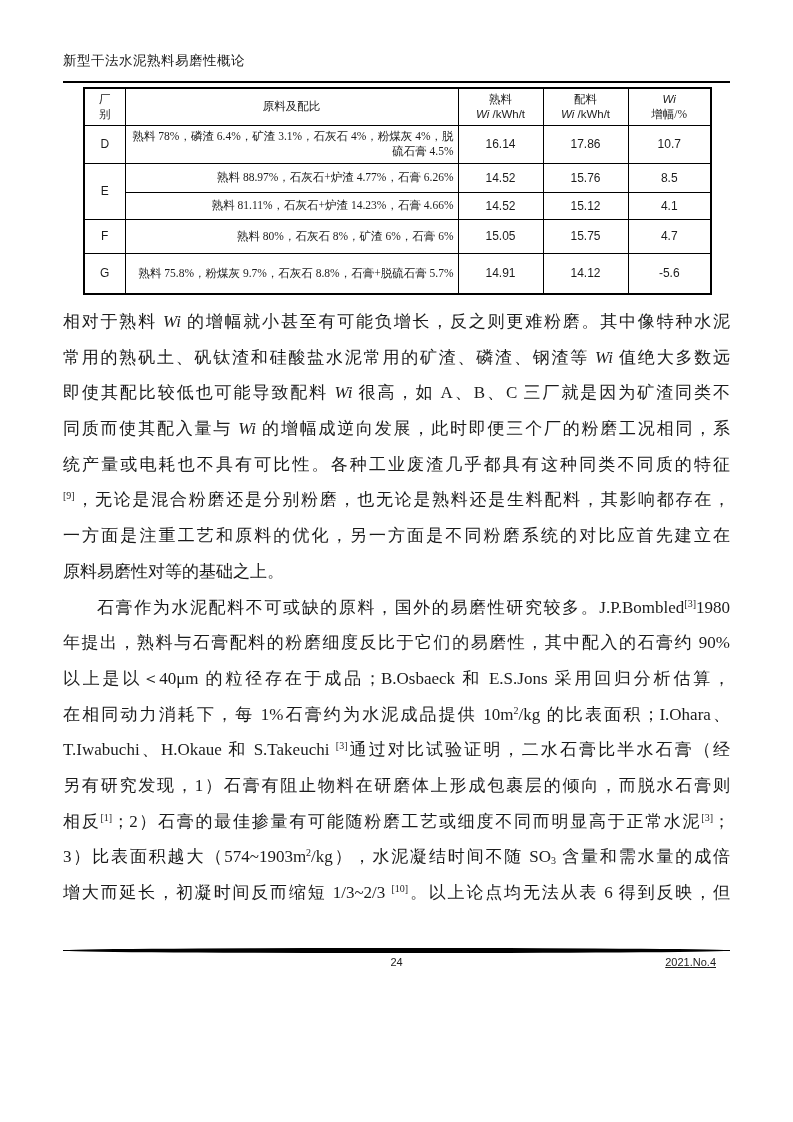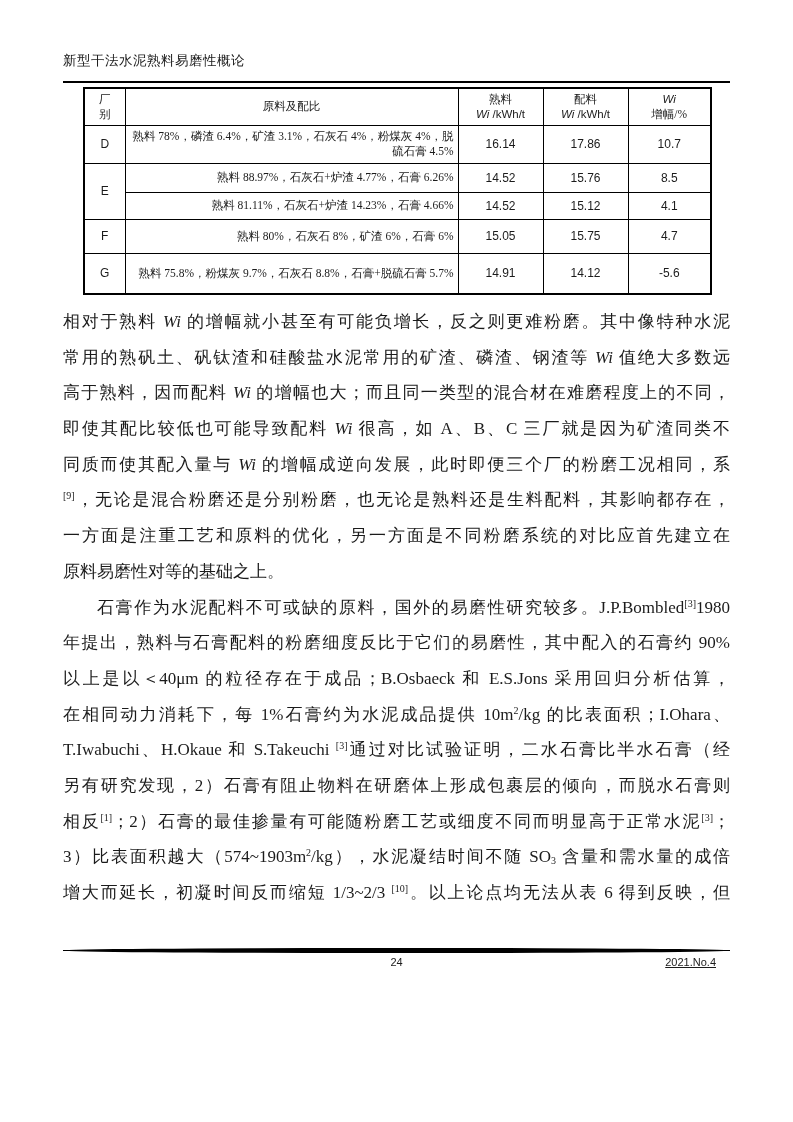--- a/index.html
+++ b/index.html
@@ -161,32 +161,32 @@
           <td class="cell-center">14.91</td>
           <td class="cell-center">14.12</td>
           <td class="cell-center">-5.6</td>
         </tr>
       </tbody>
     </table>
 
     <div class="body-text">
         <div class="line">相对于熟料 <i>Wi</i> 的增幅就小甚至有可能负增长，反之则更难粉磨。其中像特种水泥</div>
         <div class="line">常用的熟矾土、矾钛渣和硅酸盐水泥常用的矿渣、磷渣、钢渣等 <i>Wi</i> 值绝大多数远</div>
-        <div class="line">高于熟料，因而配料 <i>Wi</i> 的增幅也大；而且同一类型的混合材在难磨程度上的不同，</div>
         <div class="line">即使其配比较低也可能导致配料 <i>Wi</i> 很高，如 A、B、C 三厂就是因为矿渣同类不</div>
         <div class="line">同质而使其配入量与 <i>Wi</i> 的增幅成逆向发展，此时即便三个厂的粉磨工况相同，系</div>
+        <div class="line">统产量或电耗也不具有可比性。各种工业废渣几乎都具有这种同类不同质的特征</div>
         <div class="line"><sup>[9]</sup>，无论是混合粉磨还是分别粉磨，也无论是熟料还是生料配料，其影响都存在，</div>
         <div class="line">一方面是注重工艺和原料的优化，另一方面是不同粉磨系统的对比应首先建立在</div>
         <div class="line last">原料易磨性对等的基础之上。</div>
         <div class="line first">石膏作为水泥配料不可或缺的原料，国外的易磨性研究较多。J.P.Bombled<sup>[3]</sup>1980</div>
         <div class="line">年提出，熟料与石膏配料的粉磨细度反比于它们的易磨性，其中配入的石膏约 90%</div>
         <div class="line">以上是以＜40μm 的粒径存在于成品；B.Osbaeck 和 E.S.Jons 采用回归分析估算，</div>
         <div class="line">在相同动力消耗下，每 1%石膏约为水泥成品提供 10m<sup>2</sup>/kg 的比表面积；I.Ohara、</div>
         <div class="line">T.Iwabuchi、H.Okaue 和 S.Takeuchi <sup>[3]</sup>通过对比试验证明，二水石膏比半水石膏（经</div>
-        <div class="line">另有研究发现，2）石膏有阻止物料在研磨体上形成包裹层的倾向，而脱水石膏则</div>
+        <div class="line">另有研究发现，1）石膏有阻止物料在研磨体上形成包裹层的倾向，而脱水石膏则</div>
         <div class="line">相反<sup>[1]</sup>；2）石膏的最佳掺量有可能随粉磨工艺或细度不同而明显高于正常水泥<sup>[3]</sup>；</div>
         <div class="line">3）比表面积越大（574~1903m<sup>2</sup>/kg），水泥凝结时间不随 SO<sub>3</sub> 含量和需水量的成倍</div>
         <div class="line">增大而延长，初凝时间反而缩短 1/3~2/3 <sup>[10]</sup>。以上论点均无法从表 6 得到反映，但</div>
       </div>
 
     <div class="footer-rule">
       <div class="rule-thin"></div>
       <div class="rule-lens"></div>
     </div>
     <div class="footer-row">

